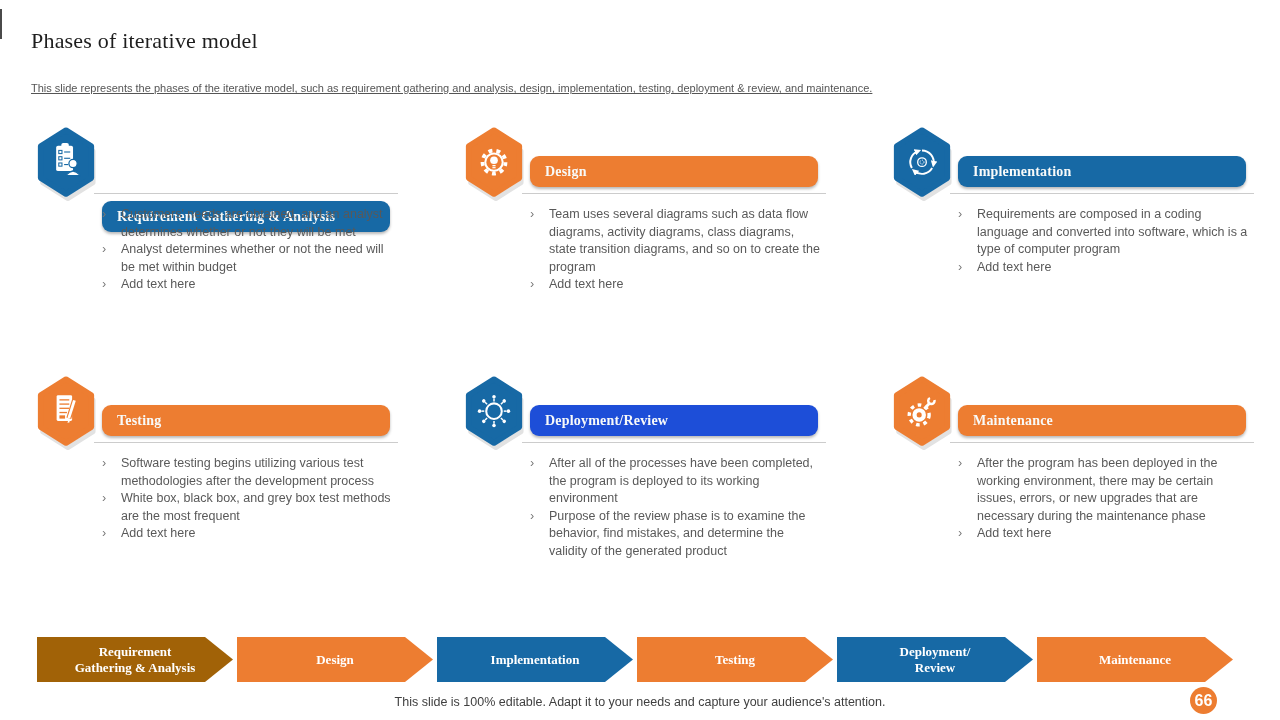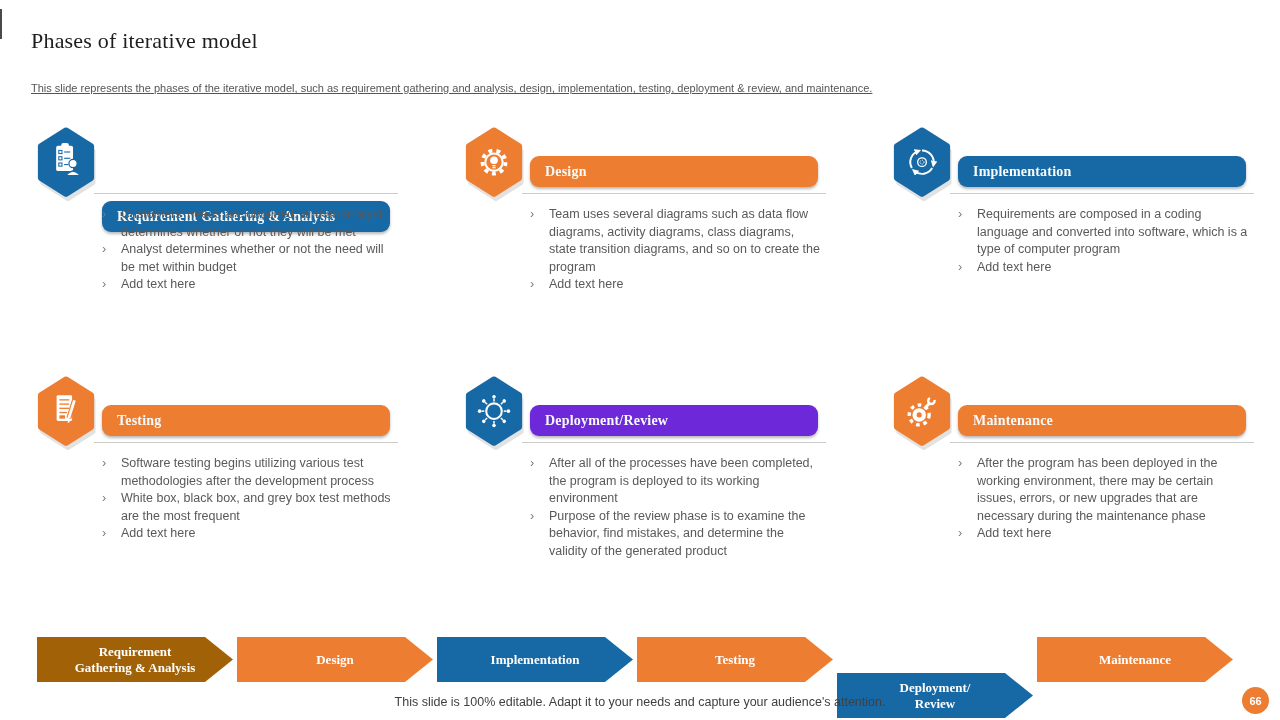--- a/index.html
+++ b/index.html
@@ -31,23 +31,23 @@
   .flow{position:absolute;left:37px;top:637px;display:flex;}
   .flow-arrow{
     width:196px;height:45px;margin-right:4px;box-sizing:border-box;
     clip-path:polygon(0 0, calc(100% - 28px) 0, 100% 50%, calc(100% - 28px) 100%, 0 100%);
     display:flex;flex-direction:column;justify-content:center;align-items:center;
     color:#ffffff;font-family:"Liberation Serif",serif;font-weight:bold;
     font-size:13px;line-height:15.5px;text-align:center;
   }
   .footer-note{position:absolute;left:0;right:0;top:695px;text-align:center;font-size:12.5px;color:#404040;}
   .page-badge{
-    position:absolute;left:1242px;top:687px;width:27px;height:27px;border-radius:50%;
+    position:absolute;left:1190px;top:687px;width:27px;height:27px;border-radius:50%;
     display:flex;align-items:center;justify-content:center;
-    color:#ffffff;font-size:11px;font-weight:bold;
+    color:#ffffff;font-size:16px;font-weight:bold;
   }
 </style>
 </head>
 <body>
 
 <div class="edge-mark"></div>
 
 <h1 class="slide-title" style="margin:0;font-weight:normal;">Phases of iterative model</h1>
 <div class="slide-subtitle">This slide represents the phases of the iterative model, such as requirement gathering and analysis, design, implementation, testing, deployment &amp; review, and maintenance.</div>
 
@@ -190,21 +190,21 @@
             <circle cx="32" cy="22.6" r="1.9" fill="#fff"></circle>
           </g>
     <use href="#sp4" transform="rotate(45,32,38)"></use>
           <use href="#sp4" transform="rotate(90,32,38)"></use>
           <use href="#sp4" transform="rotate(135,32,38)"></use>
           <use href="#sp4" transform="rotate(180,32,38)"></use>
           <use href="#sp4" transform="rotate(225,32,38)"></use>
           <use href="#sp4" transform="rotate(270,32,38)"></use>
           <use href="#sp4" transform="rotate(315,32,38)"></use>
   </svg></div>
-    <div class="bar" style="background: #6d28d9; text-align: right;">
+    <div class="bar" style="background: #1d4ed8; text-align: right;">
       <span class="bar-label">Deployment/Review</span>
     </div>
     <ul class="bullets">
         <li>
           <span class="marker">›</span>
           <span class="bullet-text">After all of the processes have been completed, the program is deployed to its working environment</span>
         </li>
         <li>
           <span class="marker">›</span>
           <span class="bullet-text">Purpose of the review phase is to examine the behavior, find mistakes, and determine the validity of the generated product</span>
@@ -246,21 +246,21 @@
     </div>
     <div class="flow-arrow" style="background: rgb(237, 125, 49);">
       <div>Design</div>
     </div>
     <div class="flow-arrow" style="background: rgb(23, 105, 165);">
       <div>Implementation</div>
     </div>
     <div class="flow-arrow" style="background: rgb(237, 125, 49);">
       <div>Testing</div>
     </div>
-    <div class="flow-arrow" style="background: rgb(23, 105, 165); margin-top: 36px;">
+    <div class="flow-arrow" style="background: rgb(23, 105, 165);">
       <div>Deployment/</div>
       <div>Review</div>
     </div>
     <div class="flow-arrow" style="background: rgb(237, 125, 49);">
       <div>Maintenance</div>
     </div>
   </div>
 
 <div class="footer-note">This slide is 100% editable. Adapt it to your needs and capture your audience's attention.</div>
 <div class="page-badge" style="background: rgb(237, 125, 49);">66</div>

